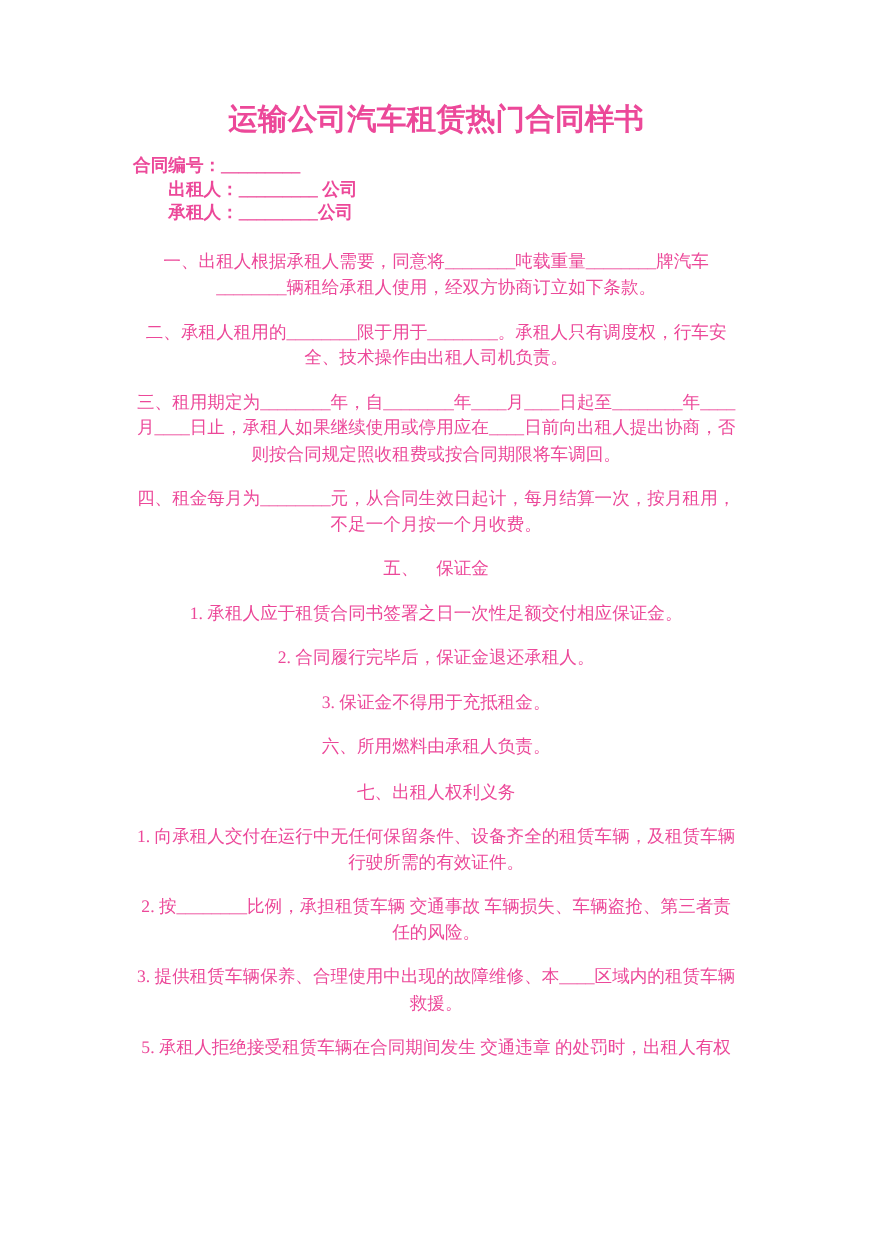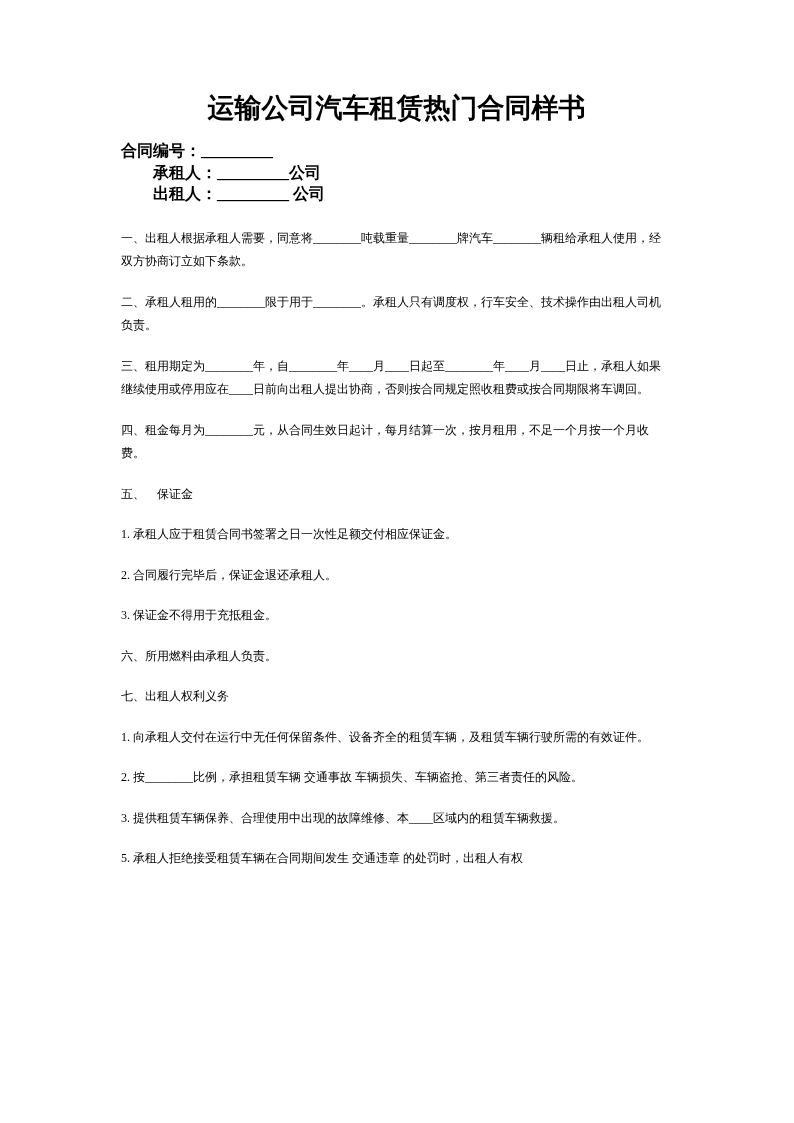--- a/index.html
+++ b/index.html
@@ -3,21 +3,21 @@
 <meta charset="utf-8">
 <style>
   * { margin: 0; padding: 0; box-sizing: border-box; }
   html, body { background: #ffffff; }
   .page {
     position: relative;
     width: 794px;
     height: 1123px;
     margin: 0 auto;
     background: #ffffff;
-    color: #000000;
+    color: #ec4899;
     font-family: "Liberation Serif", "DejaVu Serif", serif;
     overflow: hidden;
   }
   .content {
     padding: 90px 122px 0 121px;
   }
   .doc-title {
     font-size: 27px;
     font-weight: bold;
     text-align: center;
@@ -31,39 +31,39 @@
   .hline {
     font-size: 16px;
     line-height: 21.5px;
     white-space: pre-wrap;
     font-weight: bold;
   }
   .hline.indent {
     padding-left: 32px;
   }
   .para {
-    font-size: 12px;
+    font-size: 16px;
     line-height: 23.5px;
     margin-bottom: 17px;
     white-space: pre-wrap;
-    text-align: left;
+    text-align: center;
   }
 </style>
 </head>
 <body>
 
 <div class="page">
   <div class="content">
 
     <h1 class="doc-title">运输公司汽车租赁热门合同样书</h1>
 
     <div class="header-block">
       <p class="hline">合同编号：_________</p>
+      <p class="hline indent">出租人：_________ 公司</p>
       <p class="hline indent">承租人：_________公司</p>
-      <p class="hline indent">出租人：_________ 公司</p>
     </div>
 
     <p class="para">一、出租人根据承租人需要，同意将________吨载重量________牌汽车________辆租给承租人使用，经双方协商订立如下条款。</p>
     <p class="para">二、承租人租用的________限于用于________。承租人只有调度权，行车安全、技术操作由出租人司机负责。</p>
     <p class="para">三、租用期定为________年，自________年____月____日起至________年____月____日止，承租人如果继续使用或停用应在____日前向出租人提出协商，否则按合同规定照收租费或按合同期限将车调回。</p>
     <p class="para">四、租金每月为________元，从合同生效日起计，每月结算一次，按月租用，不足一个月按一个月收费。</p>
     <p class="para">五、　保证金</p>
     <p class="para">1. 承租人应于租赁合同书签署之日一次性足额交付相应保证金。</p>
     <p class="para">2. 合同履行完毕后，保证金退还承租人。</p>
     <p class="para">3. 保证金不得用于充抵租金。</p>

